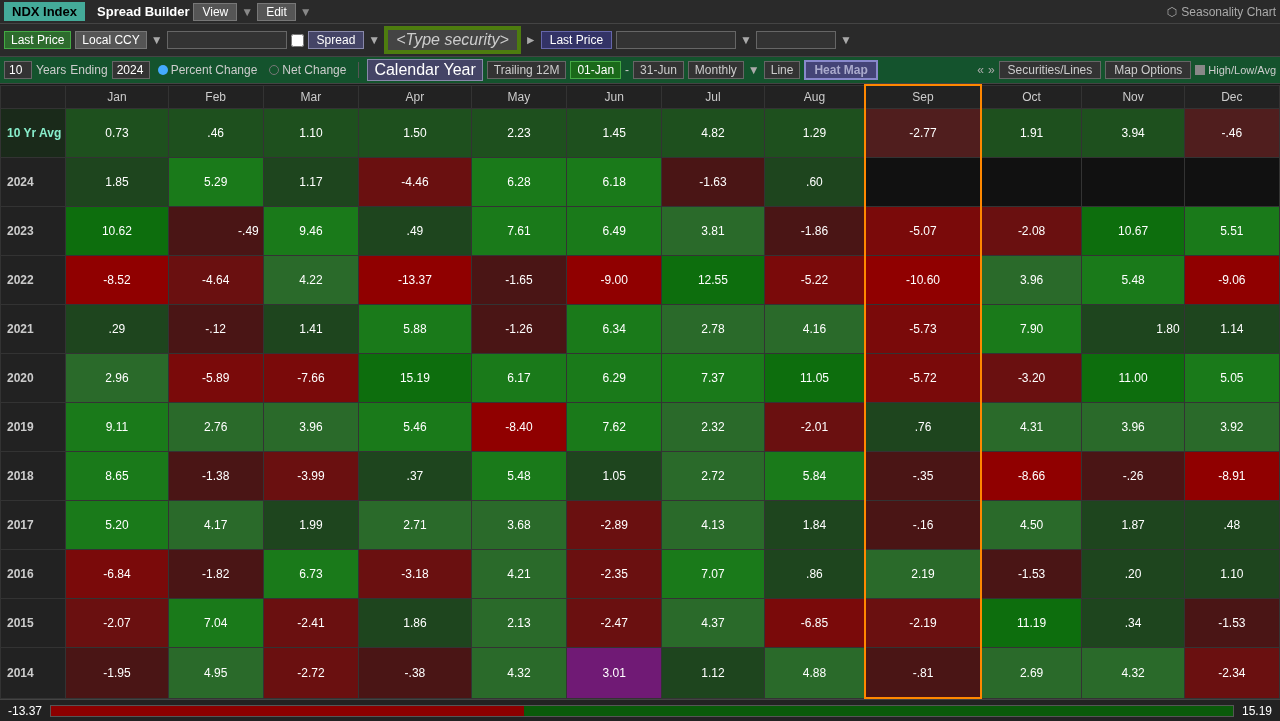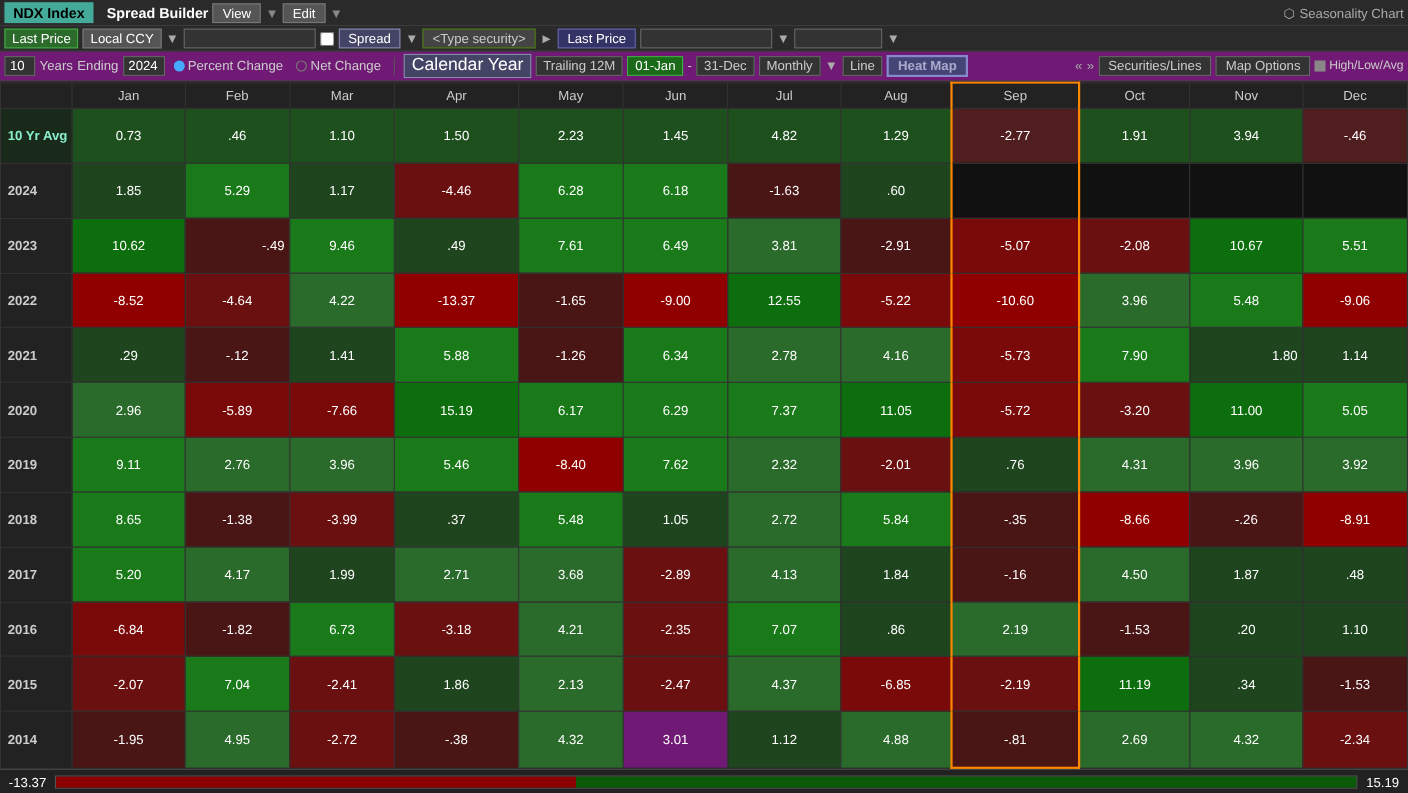--- a/index.html
+++ b/index.html
@@ -9,24 +9,24 @@
     .title-badge { background: #4a9; color: #000; font-weight: bold; padding: 2px 8px; font-size: 13px; }
     .spread-builder { color: #fff; font-weight: bold; margin-left: 8px; font-size: 13px; }
     .view-btn, .edit-btn { background: #555; color: #fff; padding: 1px 8px; border: 1px solid #777; cursor: pointer; font-size: 12px; }
     .seasonality-chart { margin-left: auto; color: #aaa; font-size: 12px; display: flex; align-items: center; gap: 4px; }
 
     .toolbar1 { background: #2a2a2a; display: flex; align-items: center; padding: 2px 4px; gap: 4px; border-bottom: 1px solid #444; }
     .btn-green { background: #2d6b2d; color: #fff; padding: 1px 6px; border: 1px solid #4a4; font-size: 12px; cursor: pointer; }
     .btn-gray { background: #555; color: #fff; padding: 1px 6px; border: 1px solid #777; font-size: 12px; cursor: pointer; }
     .input-field { background: #333; color: #fff; border: 1px solid #666; padding: 1px 4px; width: 40px; font-size: 12px; }
     .spread-btn { background: #446; color: #fff; padding: 1px 8px; border: 1px solid #88a; font-size: 12px; cursor: pointer; }
-    .type-sec-btn { background: #444; color: #ccc; padding: 1px 8px; border: 1px solid #4d7c0f; font-size: 12px; cursor: pointer; }
+    .type-sec-btn { background: #444; color: #ccc; padding: 1px 8px; border: 4px solid #4d7c0f; font-size: 16px; cursor: pointer; font-style: italic; }
     .last-price-btn { background: #336; color: #fff; padding: 1px 8px; border: 1px solid #66a; font-size: 12px; cursor: pointer; }
 
-    .toolbar2 { background: #701a75; display: flex; align-items: center; padding: 2px 4px; gap: 4px; border-bottom: 1px solid #444; }
+    .toolbar2 { background: #14532d; display: flex; align-items: center; padding: 2px 4px; gap: 4px; border-bottom: 1px solid #444; }
     .cal-year-btn { background: #446; color: #fff; padding: 1px 6px; border: 1px solid #88a; font-size: 16px; cursor: pointer; }
     .trail12-btn { background: #333; color: #ccc; padding: 1px 6px; border: 1px solid #666; font-size: 12px; cursor: pointer; }
     .date-btn { background: #1a6a1a; color: #fff; padding: 1px 6px; border: 1px solid #4a4; font-size: 12px; cursor: pointer; }
     .date-to-btn { background: #333; color: #ccc; padding: 1px 6px; border: 1px solid #666; font-size: 12px; cursor: pointer; }
     .monthly-btn { background: #333; color: #ccc; padding: 1px 6px; border: 1px solid #666; font-size: 12px; cursor: pointer; }
     .line-btn { background: #333; color: #ccc; padding: 1px 6px; border: 1px solid #666; font-size: 12px; cursor: pointer; }
     .heatmap-btn { background: #447; color: #aac; padding: 1px 8px; border: 2px solid #88c; font-size: 12px; cursor: pointer; font-weight: bold; }
     .right-btns { margin-left: auto; display: flex; align-items: center; gap: 4px; }
     .map-options-btn { background: #333; color: #ccc; padding: 1px 8px; border: 1px solid #666; font-size: 12px; cursor: pointer; }
     .high-low-indicator { display: flex; align-items: center; gap: 3px; font-size: 11px; color: #ccc; }
@@ -86,21 +86,21 @@
     </span>
     <span style="margin: 0 4px; display:flex; align-items:center; gap:3px;">
       <span style="width:10px;height:10px;border-radius:50%;border:1px solid #777;display:inline-block;"></span>
       <span style="color:#ccc;">Net Change</span>
     </span>
     <span style="border-left:1px solid #555; margin: 0 4px; height:16px;"></span>
     <button class="cal-year-btn">Calendar Year</button>
     <button class="trail12-btn">Trailing 12M</button>
     <button class="date-btn">01-Jan</button>
     <span style="color:#ccc;">-</span>
-    <button class="date-to-btn">31-Dec</button>
+    <button class="date-to-btn">31-Jun</button>
     <button class="monthly-btn">Monthly</button>
     <span style="color:#aaa;">▼</span>
     <button class="line-btn">Line</button>
     <button class="heatmap-btn">Heat Map</button>
     <div class="right-btns">
       <span style="color:#aaa; cursor:pointer;">«</span>
       <span style="color:#aaa; cursor:pointer;">»</span>
       <button class="map-options-btn">Securities/Lines</button>
       <button class="map-options-btn">Map Options</button>
       <div class="high-low-indicator">
@@ -162,21 +162,21 @@
           </tr>
           <tr>
             <td class="row-label">2023</td>
             <td style="background: rgb(13, 110, 13); color: rgb(255, 255, 255);">10.62</td>
             <td style="background: rgb(74, 21, 21); color: rgb(255, 255, 255); text-align: right;">-.49</td>
             <td style="background: rgb(26, 122, 26); color: rgb(255, 255, 255);">9.46</td>
             <td style="background: rgb(30, 69, 30); color: rgb(255, 255, 255);">.49</td>
             <td style="background: rgb(26, 122, 26); color: rgb(255, 255, 255);">7.61</td>
             <td style="background: rgb(26, 122, 26); color: rgb(255, 255, 255);">6.49</td>
             <td style="background: rgb(42, 106, 42); color: rgb(255, 255, 255);">3.81</td>
-            <td style="background: rgb(74, 21, 21); color: rgb(255, 255, 255);">-2.91</td>
+            <td style="background: rgb(74, 21, 21); color: rgb(255, 255, 255);">-1.86</td>
             <td style="background: rgb(122, 10, 10); color: rgb(255, 255, 255); border-left: 2px solid rgb(255, 136, 0); border-right: 2px solid rgb(255, 136, 0);">-5.07</td>
             <td style="background: rgb(106, 16, 16); color: rgb(255, 255, 255);">-2.08</td>
             <td style="background: rgb(13, 110, 13); color: rgb(255, 255, 255);">10.67</td>
             <td style="background: rgb(26, 122, 26); color: rgb(255, 255, 255);">5.51</td>
           </tr>
           <tr>
             <td class="row-label">2022</td>
             <td style="background: rgb(144, 0, 0); color: rgb(255, 255, 255);">-8.52</td>
             <td style="background: rgb(106, 16, 16); color: rgb(255, 255, 255);">-4.64</td>
             <td style="background: rgb(42, 106, 42); color: rgb(255, 255, 255);">4.22</td>

